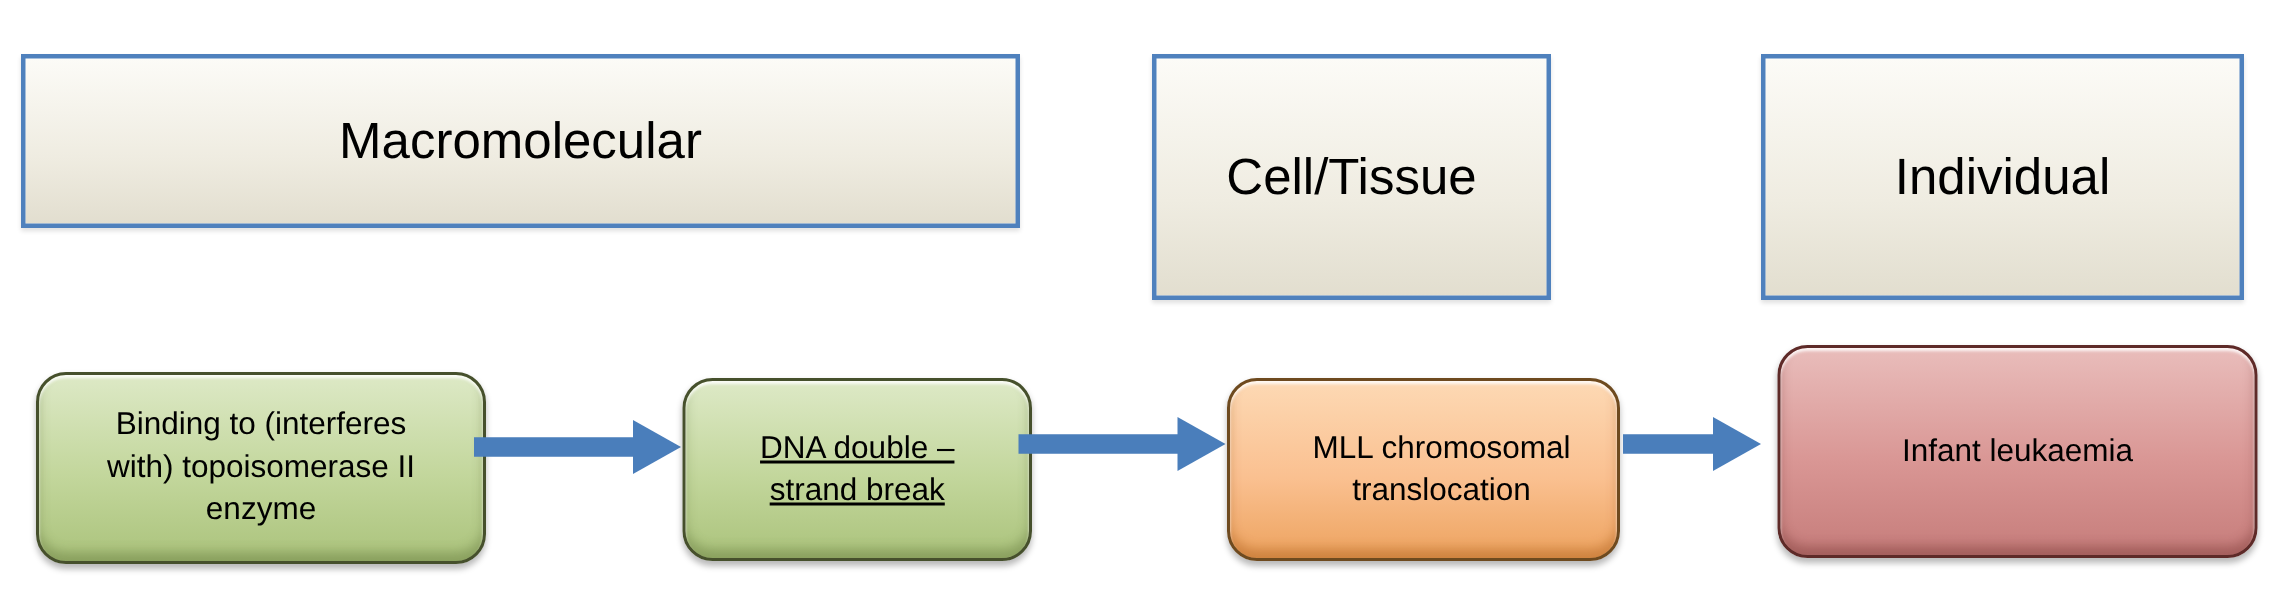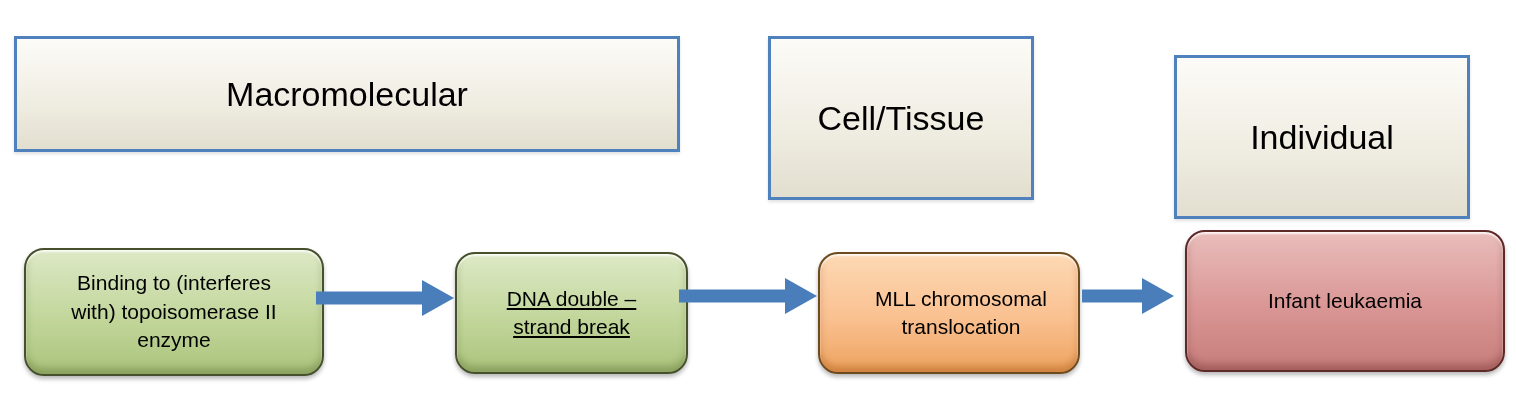--- a/index.html
+++ b/index.html
@@ -26,21 +26,21 @@
     background: linear-gradient(180deg, #fcfbf7 0%, #efece1 60%, #e2decf 100%);
     display: flex;
     align-items: center;
     justify-content: center;
     font-size: 34px;
     color: #000000;
     box-shadow: 0 2px 3px rgba(0,0,0,0.12);
   }
   .header-0 { left: 14px;   top: 36px; width: 666px; height: 116px; }
   .header-1 { left: 768px;  top: 36px; width: 266px; height: 164px; }
-  .header-2 { left: 1174px; top: 36px; width: 296px; height: 164px; margin-top: 19px; }
+  .header-2 { left: 1174px; top: 36px; width: 322px; height: 164px; }
 
   
   .node {
     position: absolute;
     box-sizing: border-box;
     border-radius: 20px;
     display: flex;
     align-items: center;
     justify-content: center;
     text-align: center;

